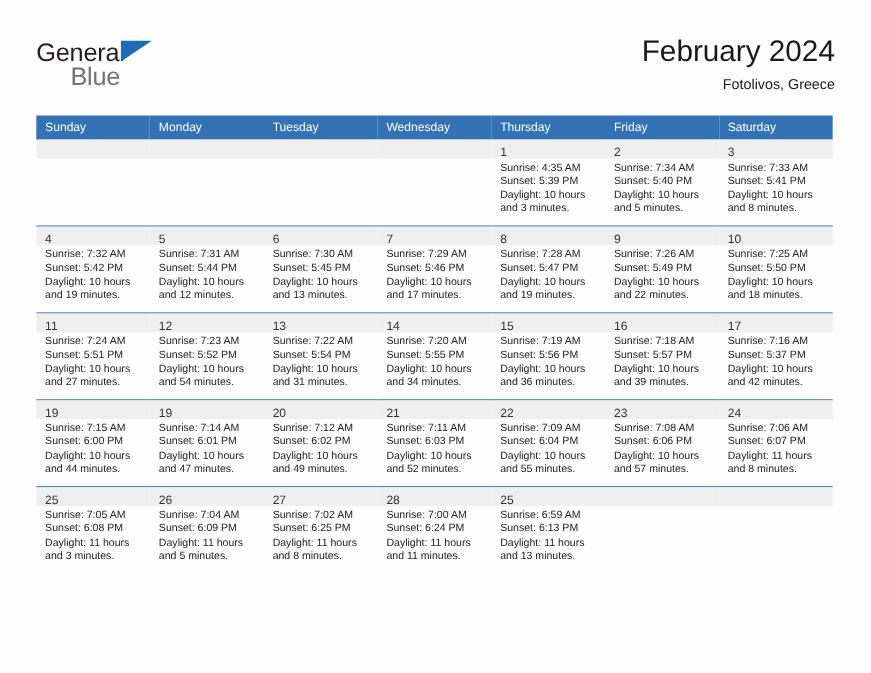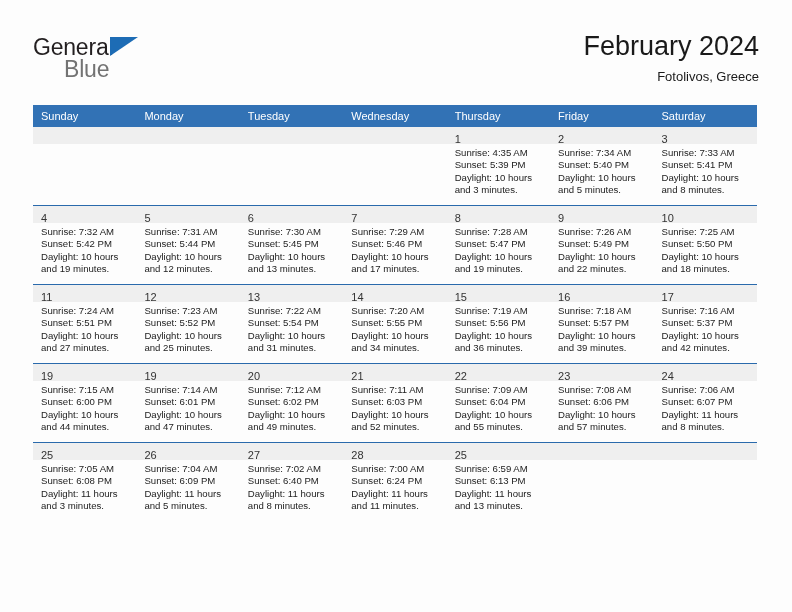--- a/index.html
+++ b/index.html
@@ -347,21 +347,21 @@
               </div>
             </div>
           </td>
           <td>
             <div class="daybox">
               <div class="daynum-band"><span class="daynum">12</span></div>
               <div class="details">
                 <div>Sunrise: 7:23 AM</div>
                 <div>Sunset: 5:52 PM</div>
                 <div>Daylight: 10 hours</div>
-                <div>and 25 minutes.</div>
+                <div>and 54 minutes.</div>
               </div>
             </div>
           </td>
           <td>
             <div class="daybox">
               <div class="daynum-band"><span class="daynum">13</span></div>
               <div class="details">
                 <div>Sunrise: 7:22 AM</div>
                 <div>Sunset: 5:54 PM</div>
                 <div>Daylight: 10 hours</div>
@@ -514,21 +514,21 @@
                 <div>Daylight: 11 hours</div>
                 <div>and 5 minutes.</div>
               </div>
             </div>
           </td>
           <td>
             <div class="daybox">
               <div class="daynum-band"><span class="daynum">27</span></div>
               <div class="details">
                 <div>Sunrise: 7:02 AM</div>
-                <div>Sunset: 6:40 PM</div>
+                <div>Sunset: 6:25 PM</div>
                 <div>Daylight: 11 hours</div>
                 <div>and 8 minutes.</div>
               </div>
             </div>
           </td>
           <td>
             <div class="daybox">
               <div class="daynum-band"><span class="daynum">28</span></div>
               <div class="details">
                 <div>Sunrise: 7:00 AM</div>

